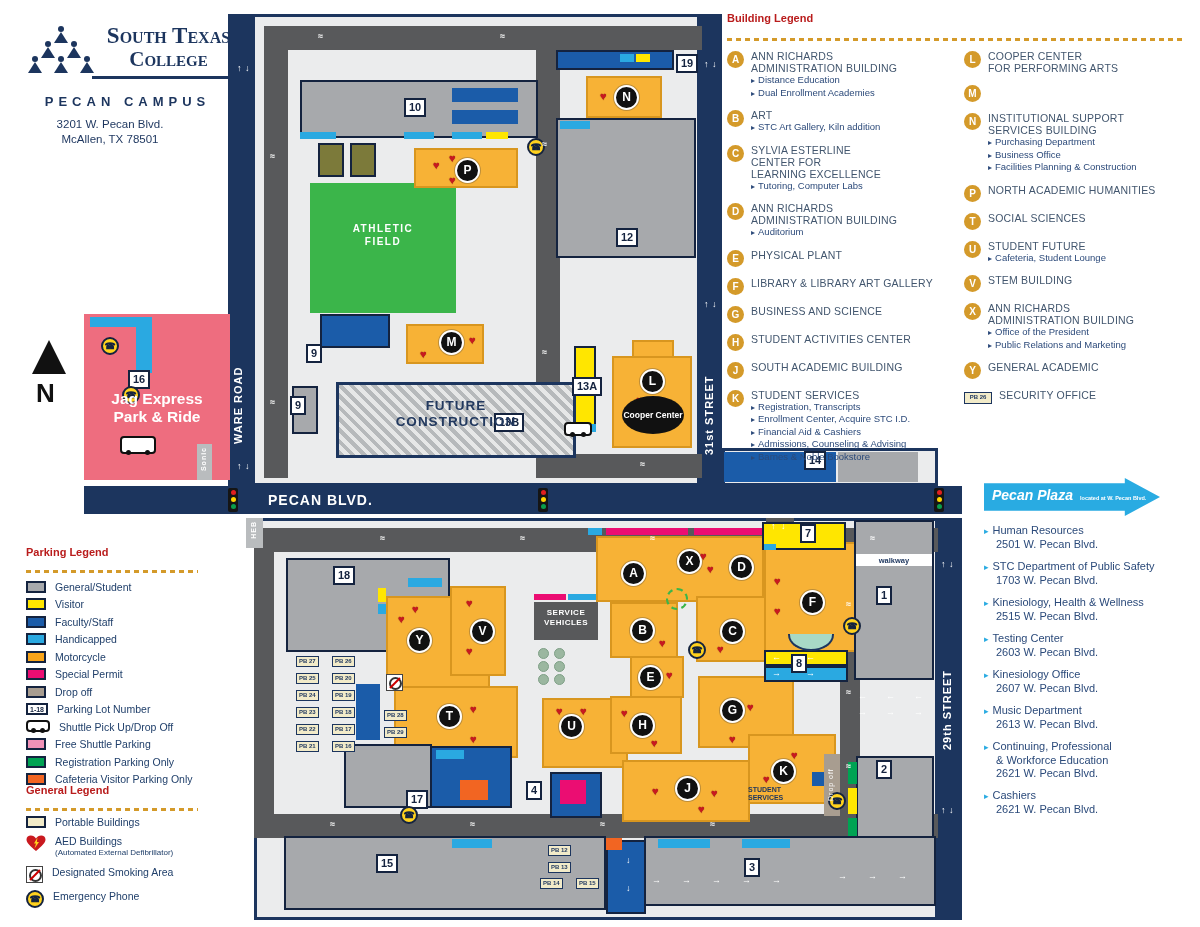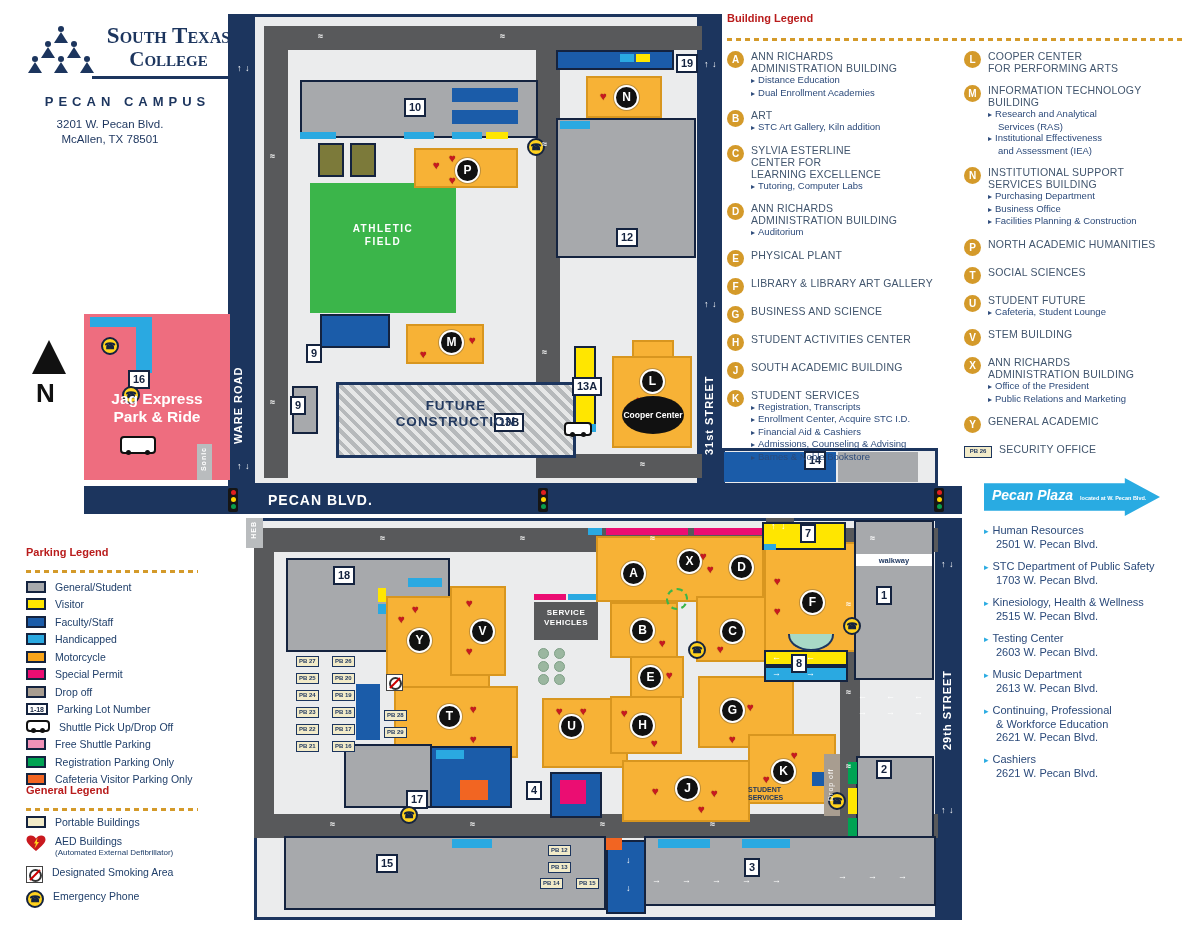--- a/index.html
+++ b/index.html
@@ -465,28 +465,20 @@
     <div class="bcol" id="bcol2" style="left:237px;top:40px;width:228px;">
         <div class="bentry">
           <div class="gbadge">L</div>
           <div>
             <div class="bname">COOPER CENTER</div>
             <div class="bname">FOR PERFORMING ARTS</div>
           </div>
         </div>
         <div class="bentry">
           <div class="gbadge">M</div>
-          <div>
-            <div class="bname">INFORMATION TECHNOLOGY</div>
-            <div class="bname">BUILDING</div>
-            <div class="bsub"><span class="arr">▸</span>Research and Analytical</div>
-            <div class="bsub subcont">Services (RAS)</div>
-            <div class="bsub"><span class="arr">▸</span>Institutional Effectiveness</div>
-            <div class="bsub subcont">and Assessment (IEA)</div>
-          </div>
         </div>
         <div class="bentry">
           <div class="gbadge">N</div>
           <div>
             <div class="bname">INSTITUTIONAL SUPPORT</div>
             <div class="bname">SERVICES BUILDING</div>
             <div class="bsub"><span class="arr">▸</span>Purchasing Department</div>
             <div class="bsub"><span class="arr">▸</span>Business Office</div>
             <div class="bsub"><span class="arr">▸</span>Facilities Planning &amp; Construction</div>
           </div>
@@ -556,20 +548,24 @@
         </div>
         <div class="pitem">
           <div><span class="arr">▸</span>Kinesiology, Health &amp; Wellness</div>
           <div class="paddr">2515 W. Pecan Blvd.</div>
         </div>
         <div class="pitem">
           <div><span class="arr">▸</span>Testing Center</div>
           <div class="paddr">2603 W. Pecan Blvd.</div>
         </div>
         <div class="pitem">
+          <div><span class="arr">▸</span>Kinesiology Office</div>
+          <div class="paddr">2607 W. Pecan Blvd.</div>
+        </div>
+        <div class="pitem">
           <div><span class="arr">▸</span>Music Department</div>
           <div class="paddr">2613 W. Pecan Blvd.</div>
         </div>
         <div class="pitem">
           <div><span class="arr">▸</span>Continuing, Professional</div>
           <div class="paddr">&amp; Workforce Education</div>
           <div class="paddr">2621 W. Pecan Blvd.</div>
         </div>
         <div class="pitem">
           <div><span class="arr">▸</span>Cashiers</div>

